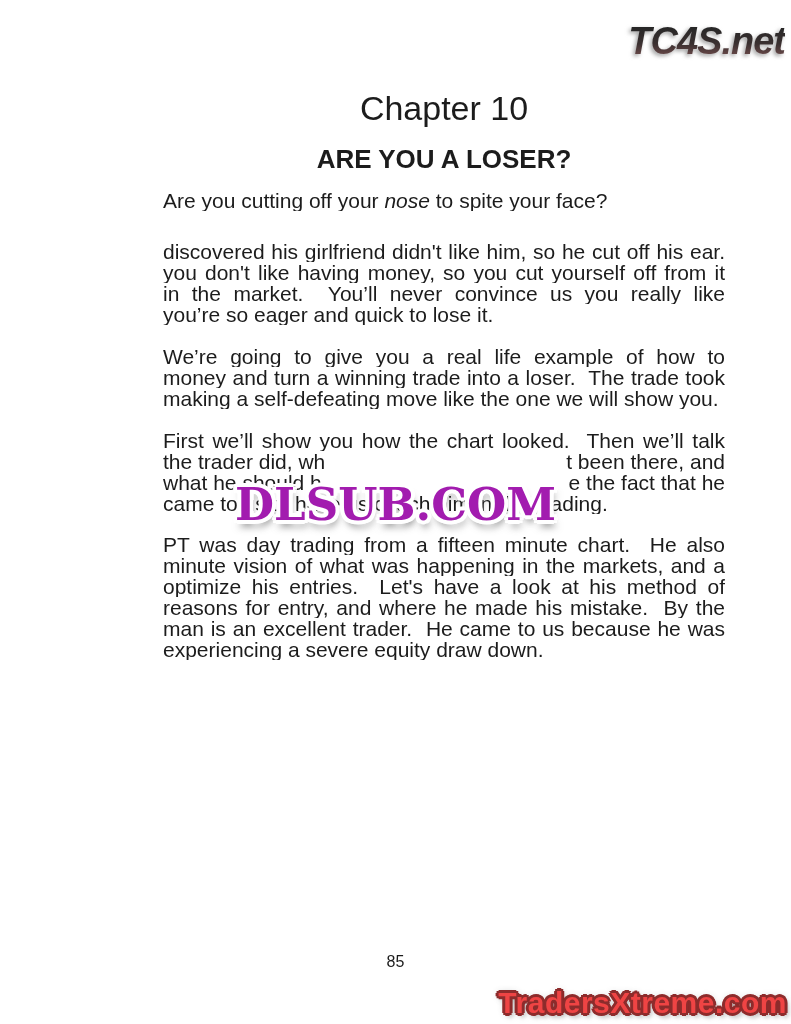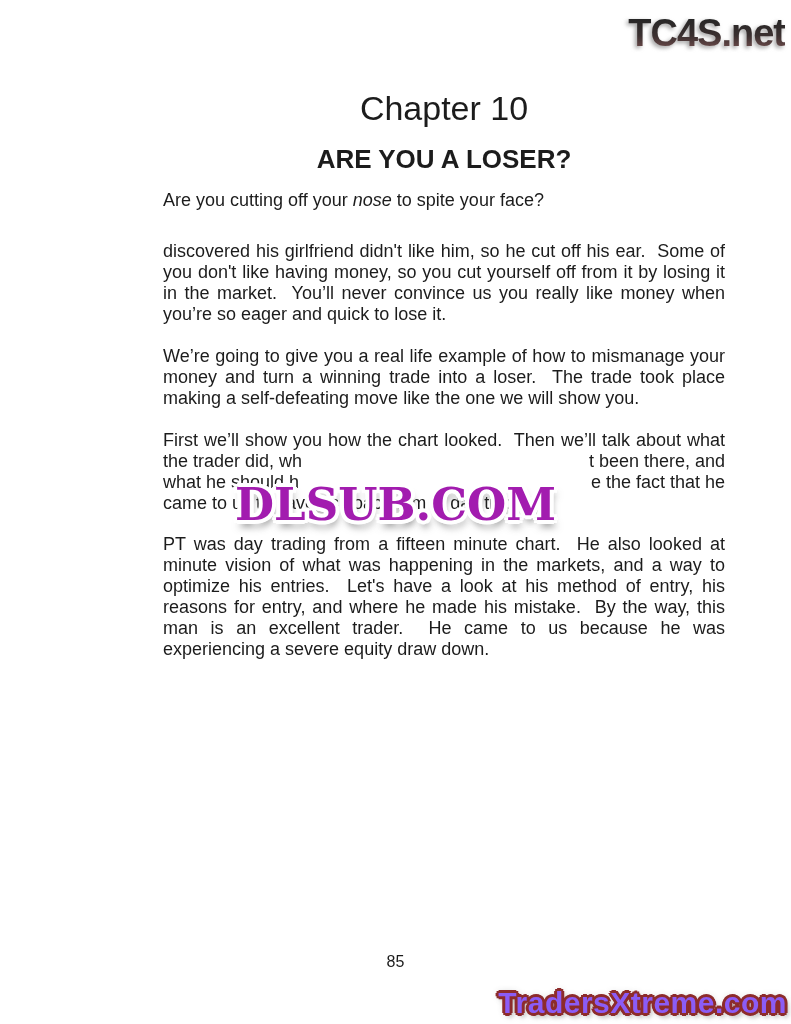--- a/index.html
+++ b/index.html
@@ -13,27 +13,28 @@
     height: 1024px;
     background: #ffffff;
     overflow: hidden;
     font-family: "Liberation Sans", "DejaVu Sans", sans-serif;
     color: #1c1c1c;
   }
 
   
   .tc4s {
     position: absolute;
-    top: 12px;
+    top: 20px;
     right: 6px;
     font-weight: bold;
     font-size: 38px;
     letter-spacing: -1px;
     color: #553d3d;
     filter: drop-shadow(-2px 2px 2px rgba(130,130,130,0.75));
+    font-style: italic;
   }
   @supports ((-webkit-background-clip: text) or (background-clip: text)) {
     .tc4s {
       background: linear-gradient(180deg, #262626 15%, #3a3030 55%, #7d5353 95%);
       -webkit-background-clip: text;
       background-clip: text;
       color: transparent;
     }
   }
 
@@ -55,21 +56,21 @@
   }
   h2.section {
     margin: 16px 0 0 0;
     font-size: 26px;
     font-weight: bold;
     line-height: 30px;
     text-align: center;
   }
   .para {
     margin: 21px 0 0 0;
-    font-size: 18px;
+    font-size: 21px;
   }
   .para.first  { margin-top: 16px; }
   .para.p2     { margin-top: 30px; }
   .para.p5     { margin-top: 20px; }
   .line {
     height: 21px;
     line-height: 21px;
     overflow: hidden;
     white-space: pre-wrap;
     text-align: justify;
@@ -115,21 +116,21 @@
     font-size: 16px;
   }
   .traders {
     position: absolute;
     right: 4px;
     bottom: 4px;
     font-weight: bold;
     font-size: 30px;
     letter-spacing: 0.5px;
     white-space: nowrap;
-    color: #8b5cf6;
+    color: #ef4444;
     text-shadow:
       -2px -2px 0 #8d2c2c, 2px -2px 0 #8d2c2c,
       -2px  2px 0 #8d2c2c, 2px  2px 0 #8d2c2c,
       -3px  0   0 #8d2c2c, 3px  0   0 #8d2c2c,
        0   -3px 0 #8d2c2c, 0    3px 0 #8d2c2c,
        0    0   7px rgba(170,170,170,0.9),
        3px  4px 5px rgba(120,120,120,0.6);
   }
 </style>
 </head>

